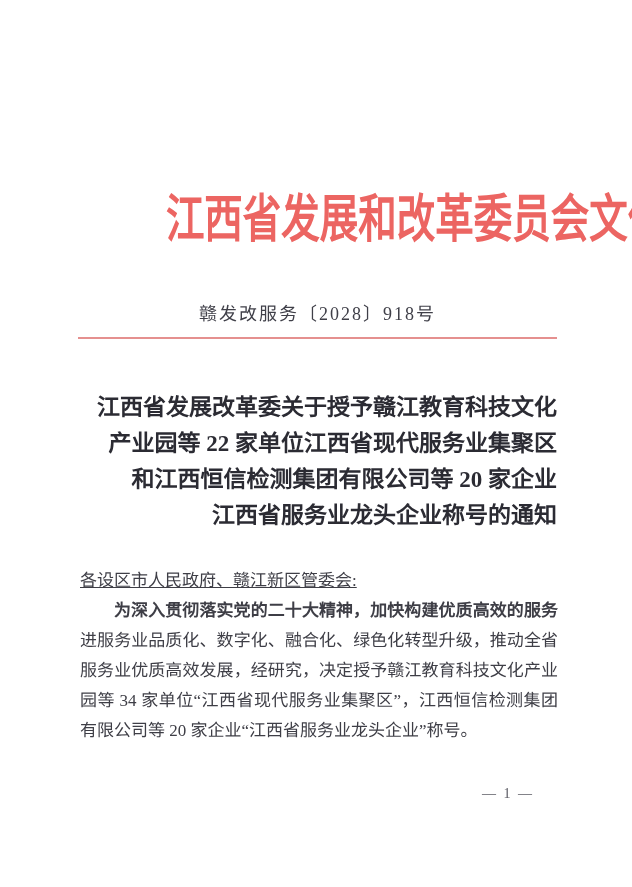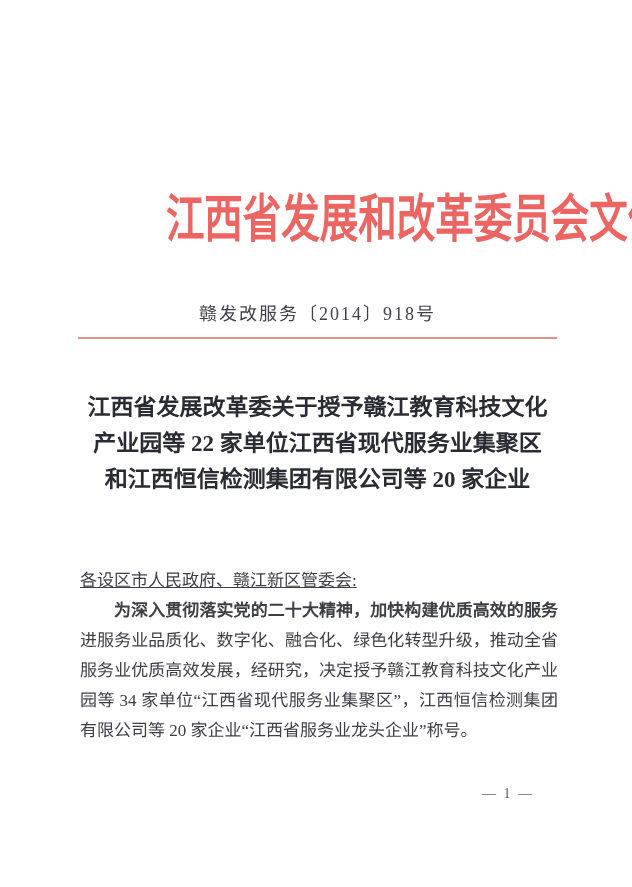--- a/index.html
+++ b/index.html
@@ -53,21 +53,21 @@
     width: 479px;
     height: 2px;
     background: #e5908f;
   }
   
   .doc-title {
     position: absolute;
     top: 390px;
     left: 78px;
     width: 479px;
-    text-align: center;
+    text-align: right;
     font-size: 23px;
     font-weight: bold;
     line-height: 36px;
     color: #2b2b33;
   }
   
   .salutation {
     position: absolute;
     top: 566px;
     left: 80px;
@@ -108,28 +108,29 @@
 </style>
 </head>
 <body>
 
 <div class="page">
 
   <div class="letterhead">
     <span class="org">江西省发展和改革委员会文件</span>
   </div>
 
-  <div class="doc-number">赣发改服务〔2014〕918号</div>
+  <div class="doc-number">赣发改服务〔2028〕918号</div>
 
   <div class="red-divider"></div>
 
   <div class="doc-title">
     <div class="title-line">江西省发展改革委关于授予赣江教育科技文化</div>
     <div class="title-line">产业园等 22 家单位江西省现代服务业集聚区</div>
     <div class="title-line">和江西恒信检测集团有限公司等 20 家企业</div>
+    <div class="title-line">江西省服务业龙头企业称号的通知</div>
   </div>
 
   <div class="salutation">各设区市人民政府、赣江新区管委会:</div>
 
   <div class="paragraph">
     <div class="line fill first">为深入贯彻落实党的二十大精神，加快构建优质高效的服务</div>
     <div class="line fill">进服务业品质化、数字化、融合化、绿色化转型升级，推动全省</div>
     <div class="line fill">服务业优质高效发展，经研究，决定授予赣江教育科技文化产业</div>
     <div class="line fill">园等 34 家单位“江西省现代服务业集聚区”，江西恒信检测集团</div>
     <div class="line">有限公司等 20 家企业“江西省服务业龙头企业”称号。</div>

